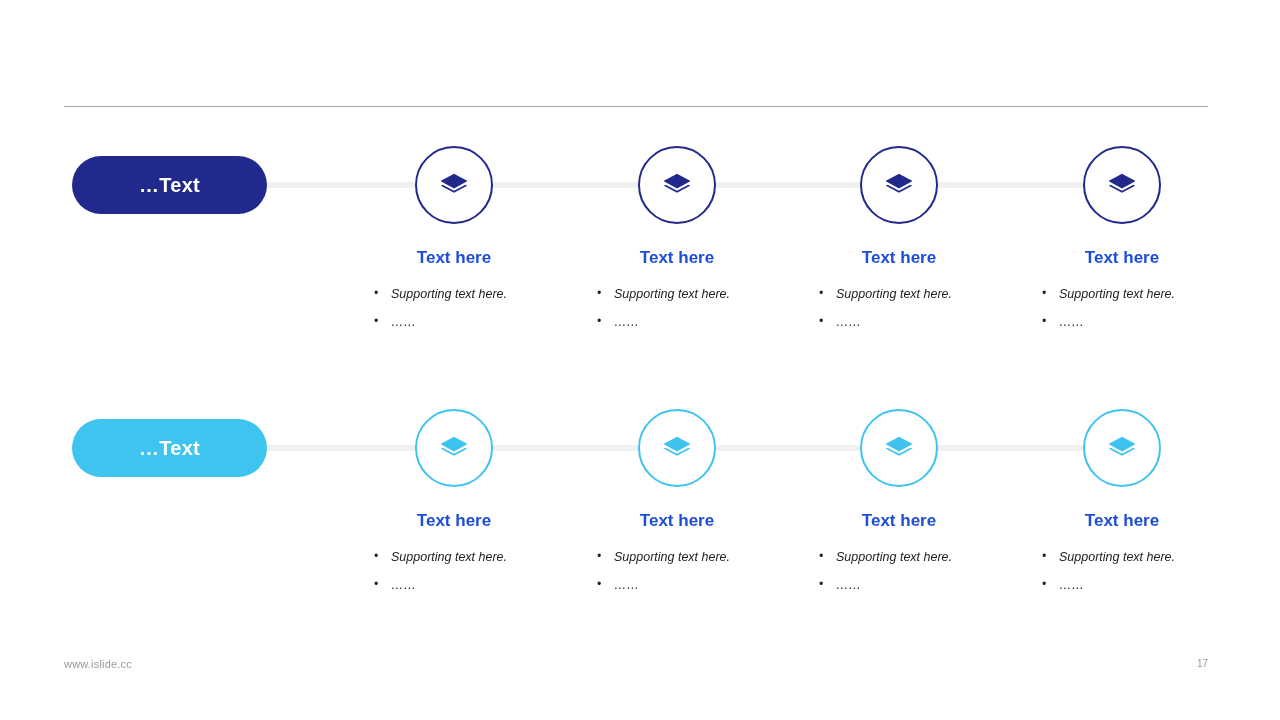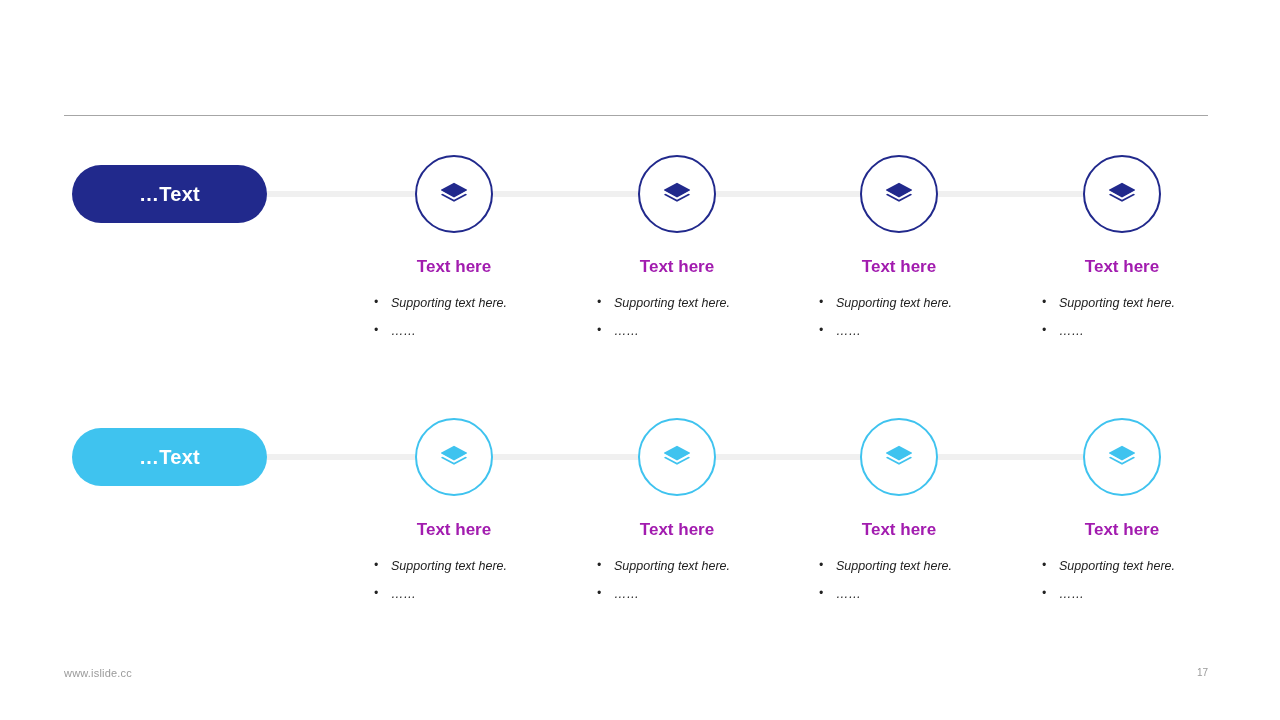--- a/index.html
+++ b/index.html
@@ -10,21 +10,20 @@
     background: #ffffff;
     font-family: "Liberation Sans", sans-serif;
     overflow: hidden;
   }
 
   .slide {
     position: relative;
     width: 1280px;
     height: 576px;
     background: #ffffff;
-    margin-top: 9px;
   }
 
   
   .top-rule {
     position: absolute;
     left: 64px;
     top: 106px;
     width: 1144px;
     height: 1px;
     background: #a6a6a6;
@@ -103,21 +102,21 @@
   .circle svg { display: block; }
 
   .node-title {
     position: absolute;
     top: 118px;
     left: 0;
     width: 100%;
     text-align: center;
     font-size: 17px;
     font-weight: bold;
-    color: #a21caf;
+    color: #1d4ed8;
     line-height: 1.2;
   }
 
   .bullets {
     position: absolute;
     top: 158px;
     left: 30px;
     width: 200px;
     list-style: none;
   }

